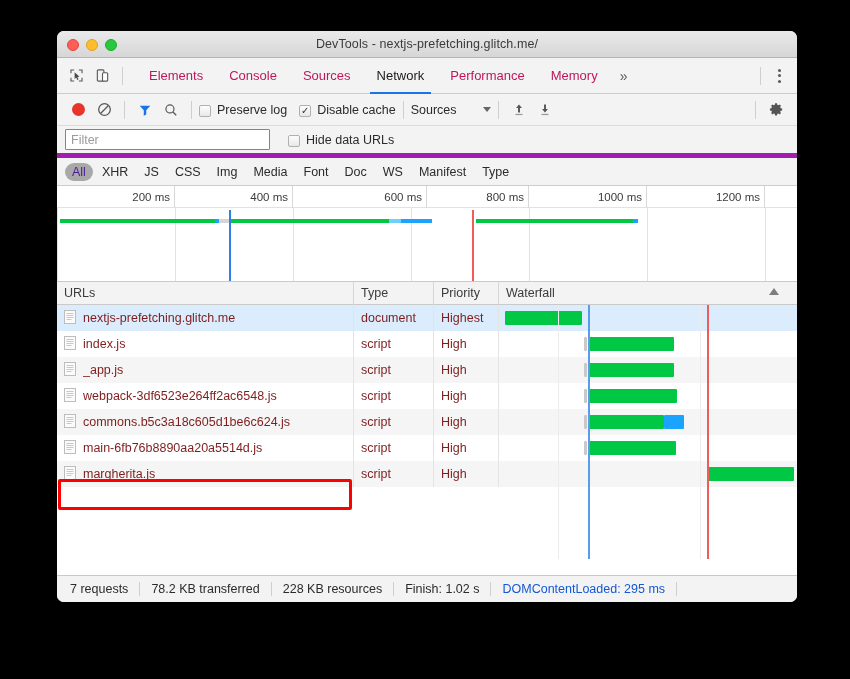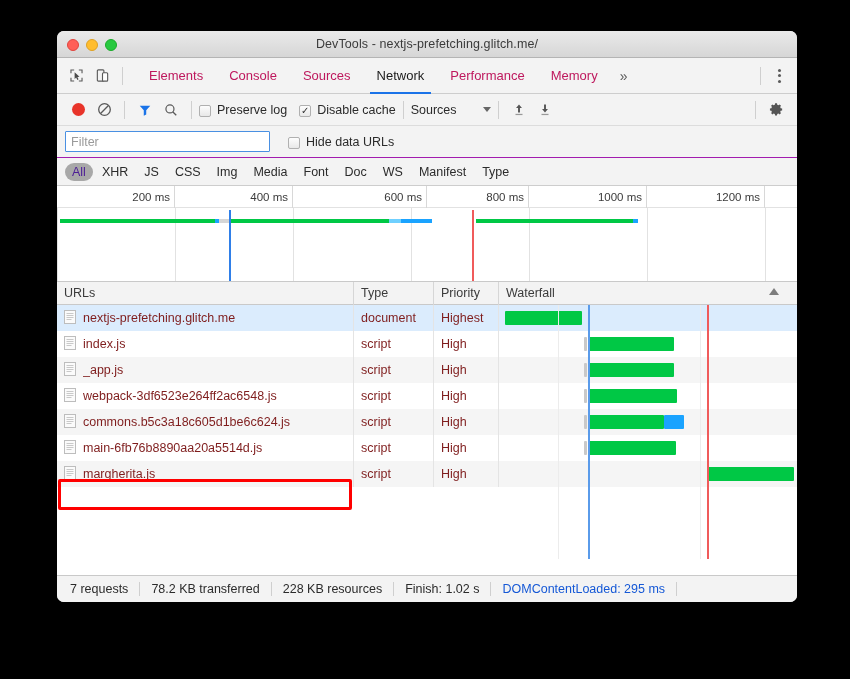--- a/index.html
+++ b/index.html
@@ -78,21 +78,21 @@
     background:linear-gradient(to bottom,#fdfdfd,#e8e8e8);
     display:flex; align-items:center; justify-content:center;
     font-size:10px; color:#333; line-height:1;
   }
   .cbox.checked::after { content:"\2713"; font-size:10px; color:#333; }
   .throttle { font-size:12.5px; color:#2b2b2b; cursor:pointer; }
   .tri-down { width:0;height:0;border-left:4px solid transparent;border-right:4px solid transparent;border-top:5px solid #666; }
 
   
   .filterbar {
-    height:32px; background:#f3f3f3; border-bottom:1px solid #a21caf;
+    height:32px; background:#f3f3f3; border-bottom:5px solid #a21caf;
     display:flex; align-items:center; padding:0 8px;
   }
   .filter-input {
     width:205px; height:21px; border:1px solid #4a90e2; border-radius:1px;
     background:#fff; font-size:12.5px; color:#9a9a9a;
     padding:0 5px; outline:none; font-family:inherit;
   }
   .filter-input::placeholder { color:#9a9a9a; }
 
   

